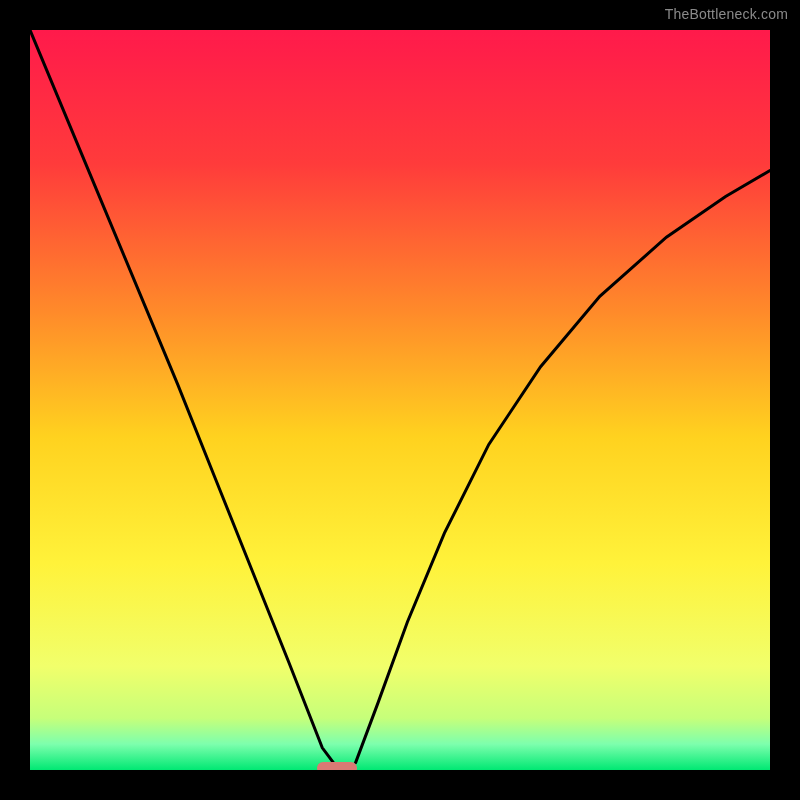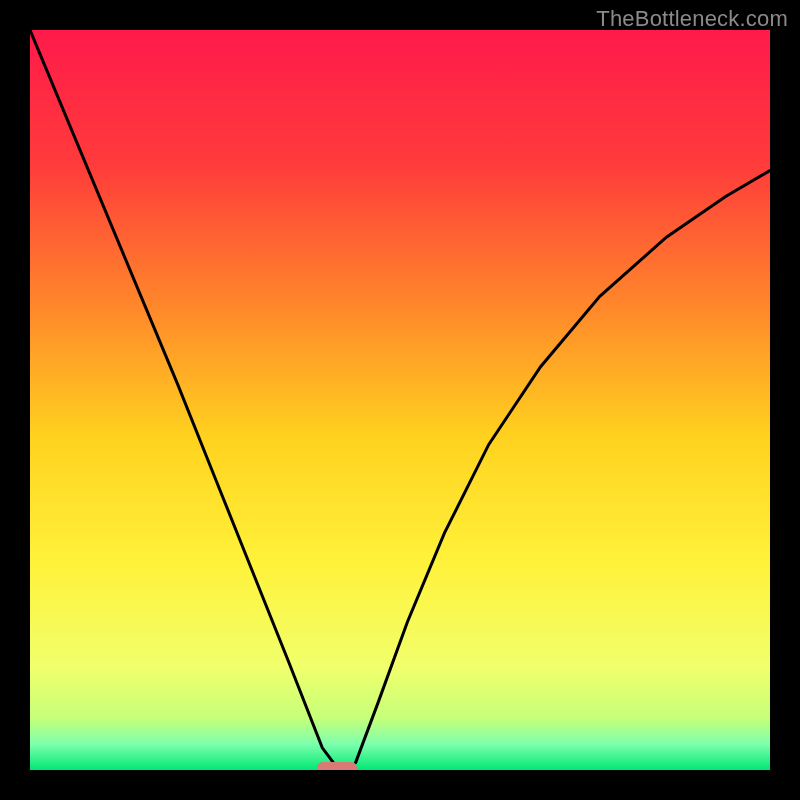--- a/index.html
+++ b/index.html
@@ -45,21 +45,21 @@
     position: absolute;
     height: 12px;
     border-radius: 6px;
     background: #d97a74;
   }
   .watermark {
     position: absolute;
     top: 6px;
     right: 12px;
     color: #8a8a8a;
-    font-size: 22px;
+    font-size: 14px;
     letter-spacing: 0.2px;
     user-select: none;
     text-align: center;
   }
 </style>
 </head>
 <body>
 
 <div class="frame">
 

